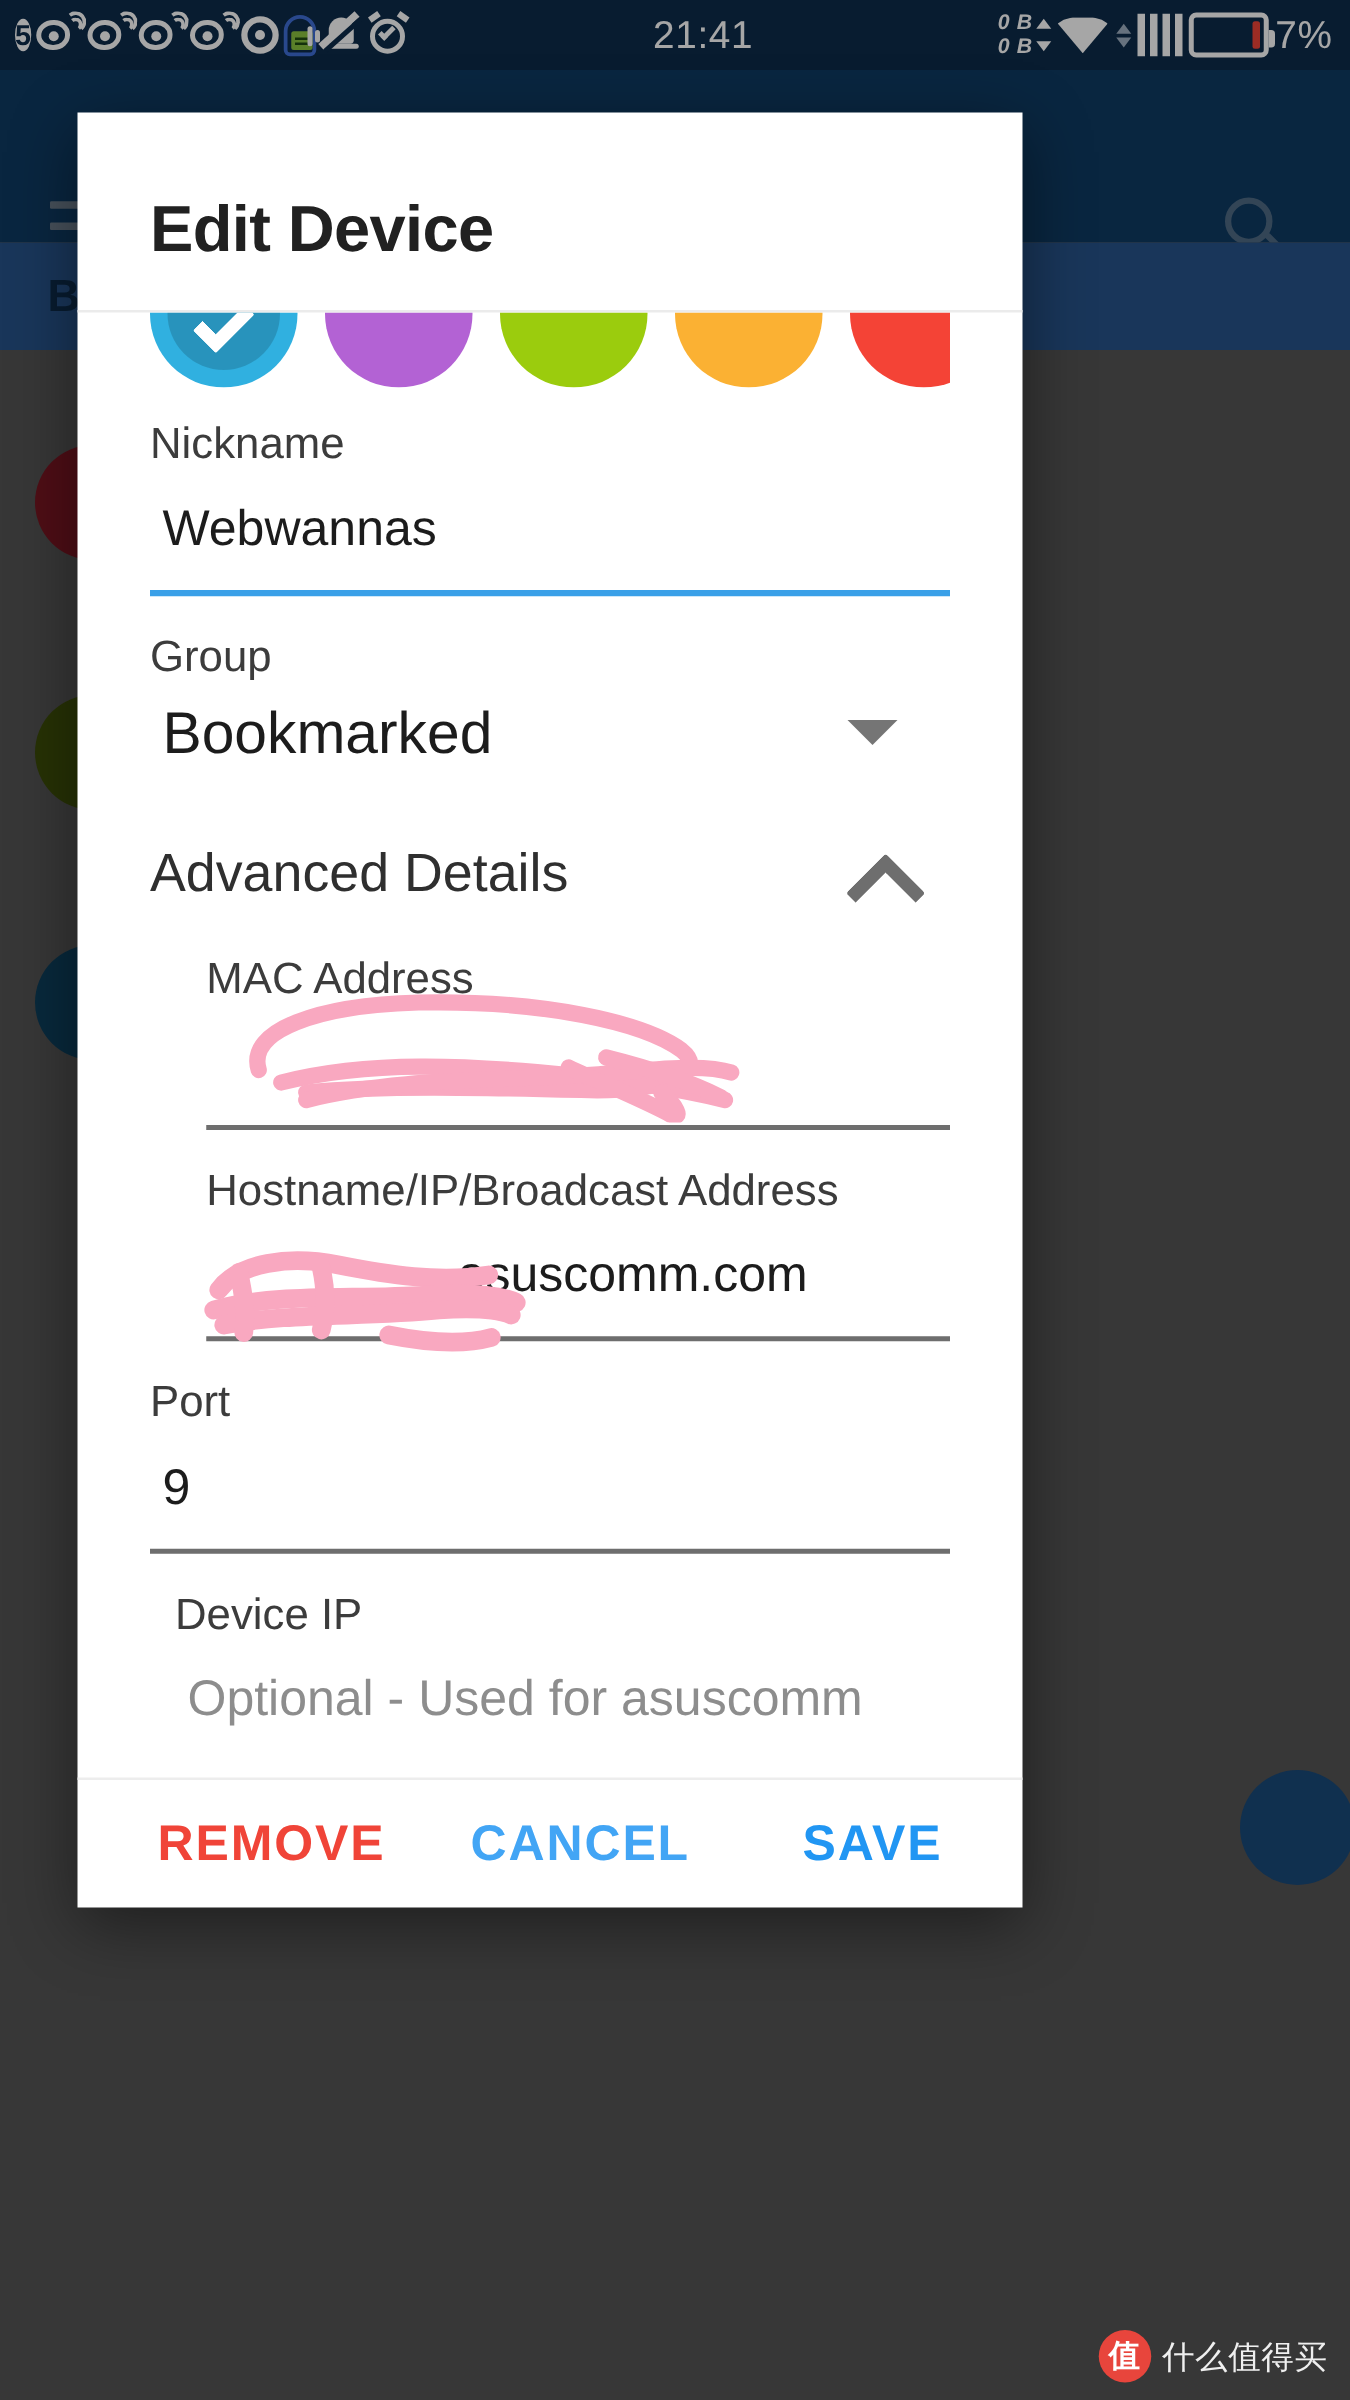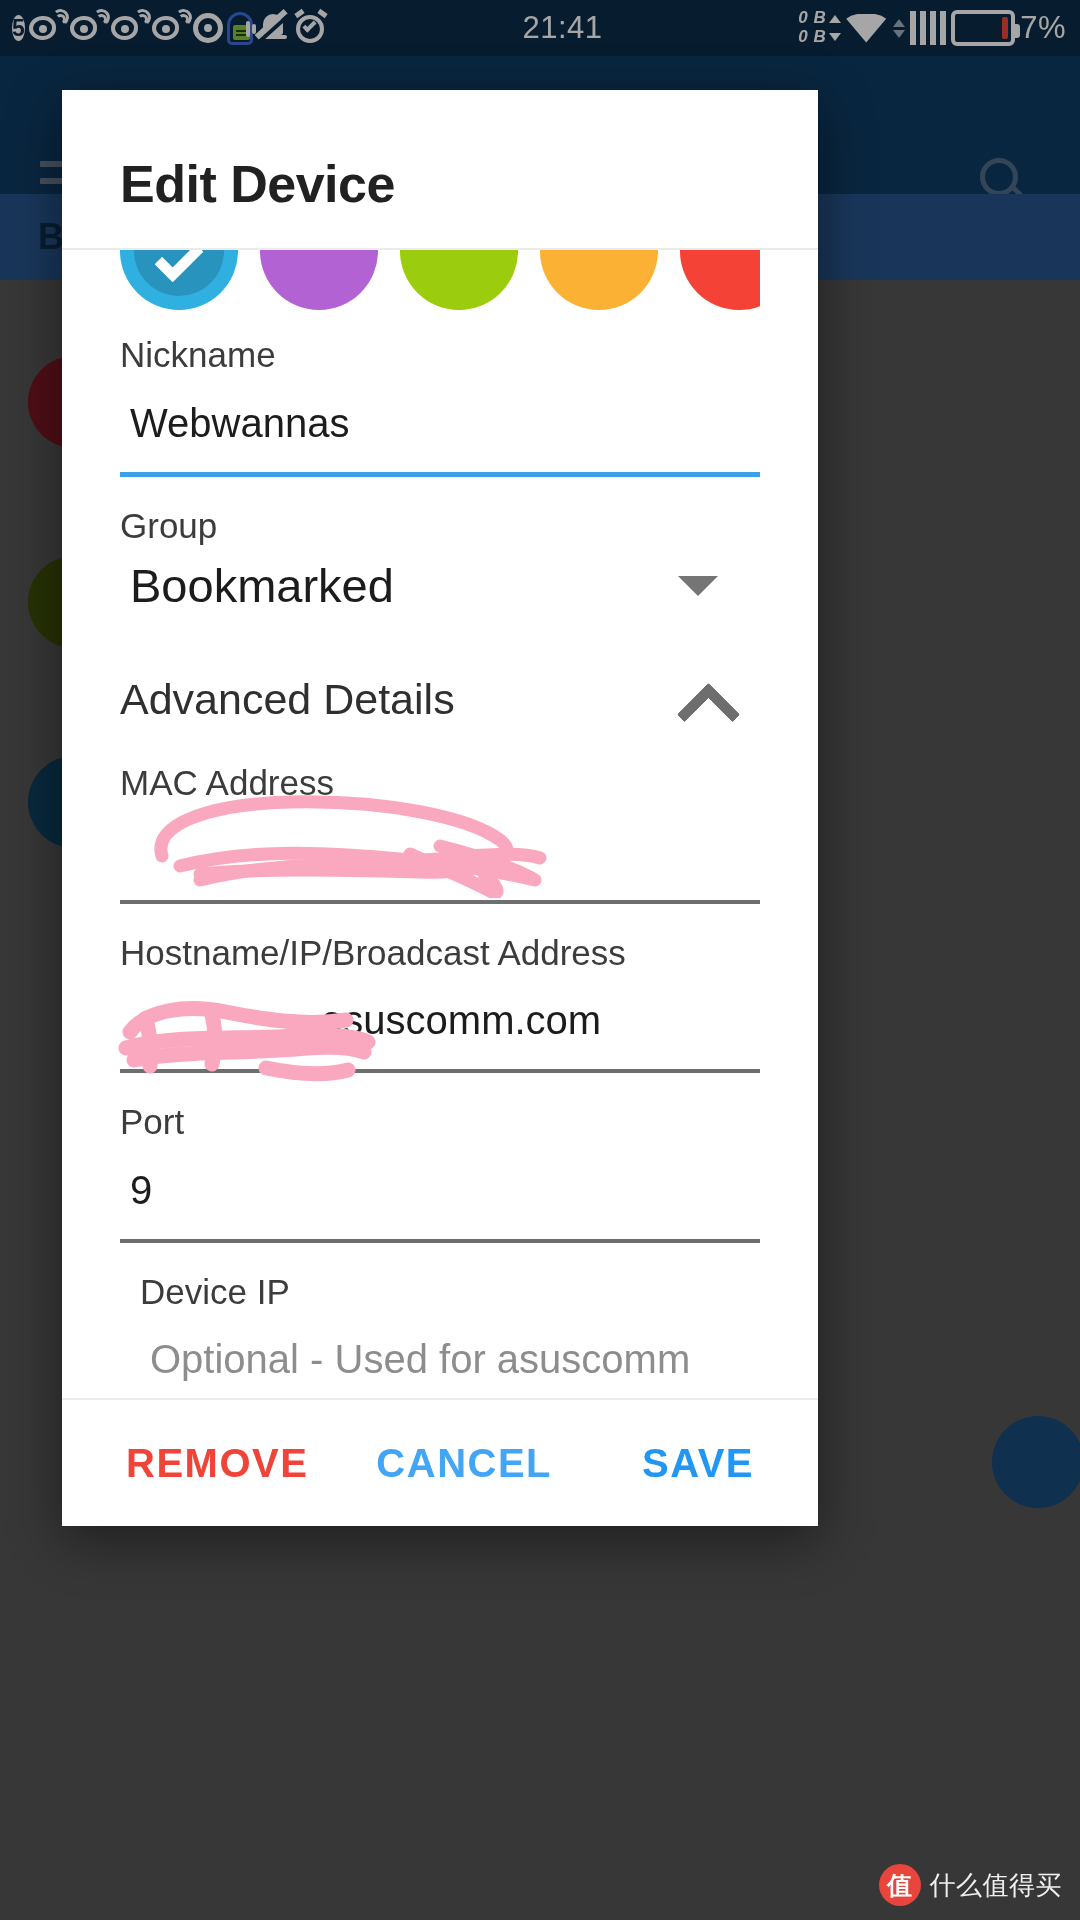--- a/index.html
+++ b/index.html
@@ -244,24 +244,24 @@
     content:""; position:absolute; left:-2px; top:12px; width:34px; height:34px;
     border-left:11px solid #6e6e6e; border-top:11px solid #6e6e6e;
     transform:rotate(45deg); border-radius:3px;
   }
 
   .redact {
     position:absolute; pointer-events:none;
   }
   .redact svg { display:block; }
 
-  .clip-field { position:relative; }
+  .clip-field { position:relative;margin-left:45px; }
 
   .dlg-actions {
-    flex:0 0 auto; height:128px; border-top:2px solid #ededed;
+    flex:0 0 auto; height:104px; border-top:2px solid #ededed;
     display:flex; align-items:center; padding:0 52px;
   }
   .act {
     font-size:40px; font-weight:bold; letter-spacing:1.5px; background:none;
     border:none; cursor:pointer; font-family:inherit; padding:10px 12px;
   }
   .act.remove { color:#f04438; }
   .act.cancel { color:#42a5f5; margin-left:auto; margin-right:66px; }
   .act.save   { color:#2196f3; }
 

